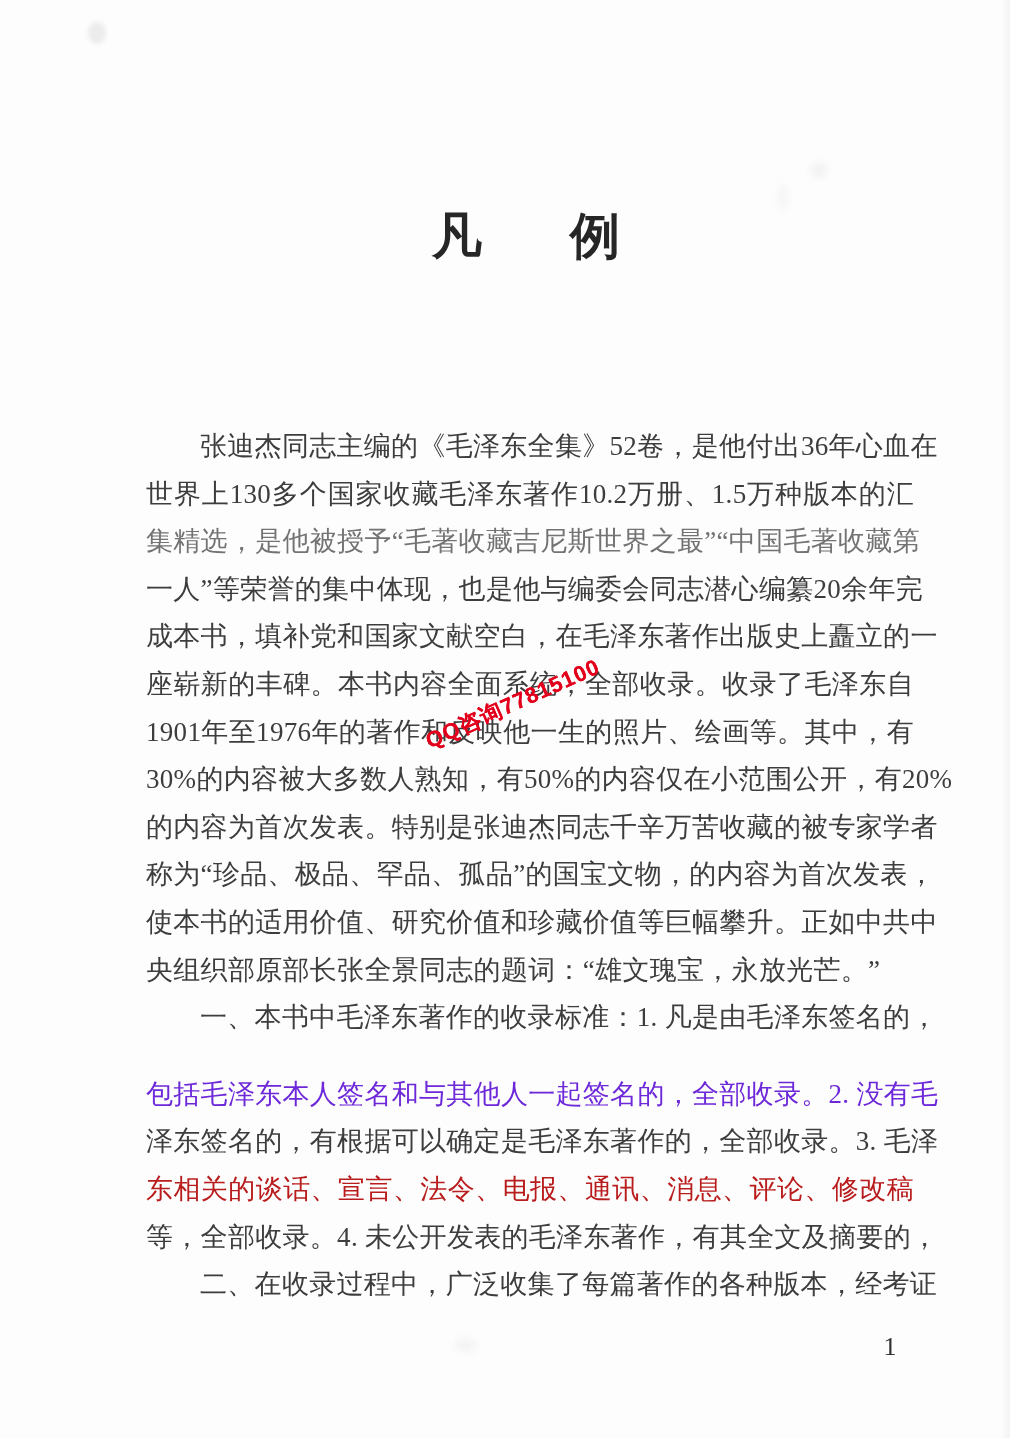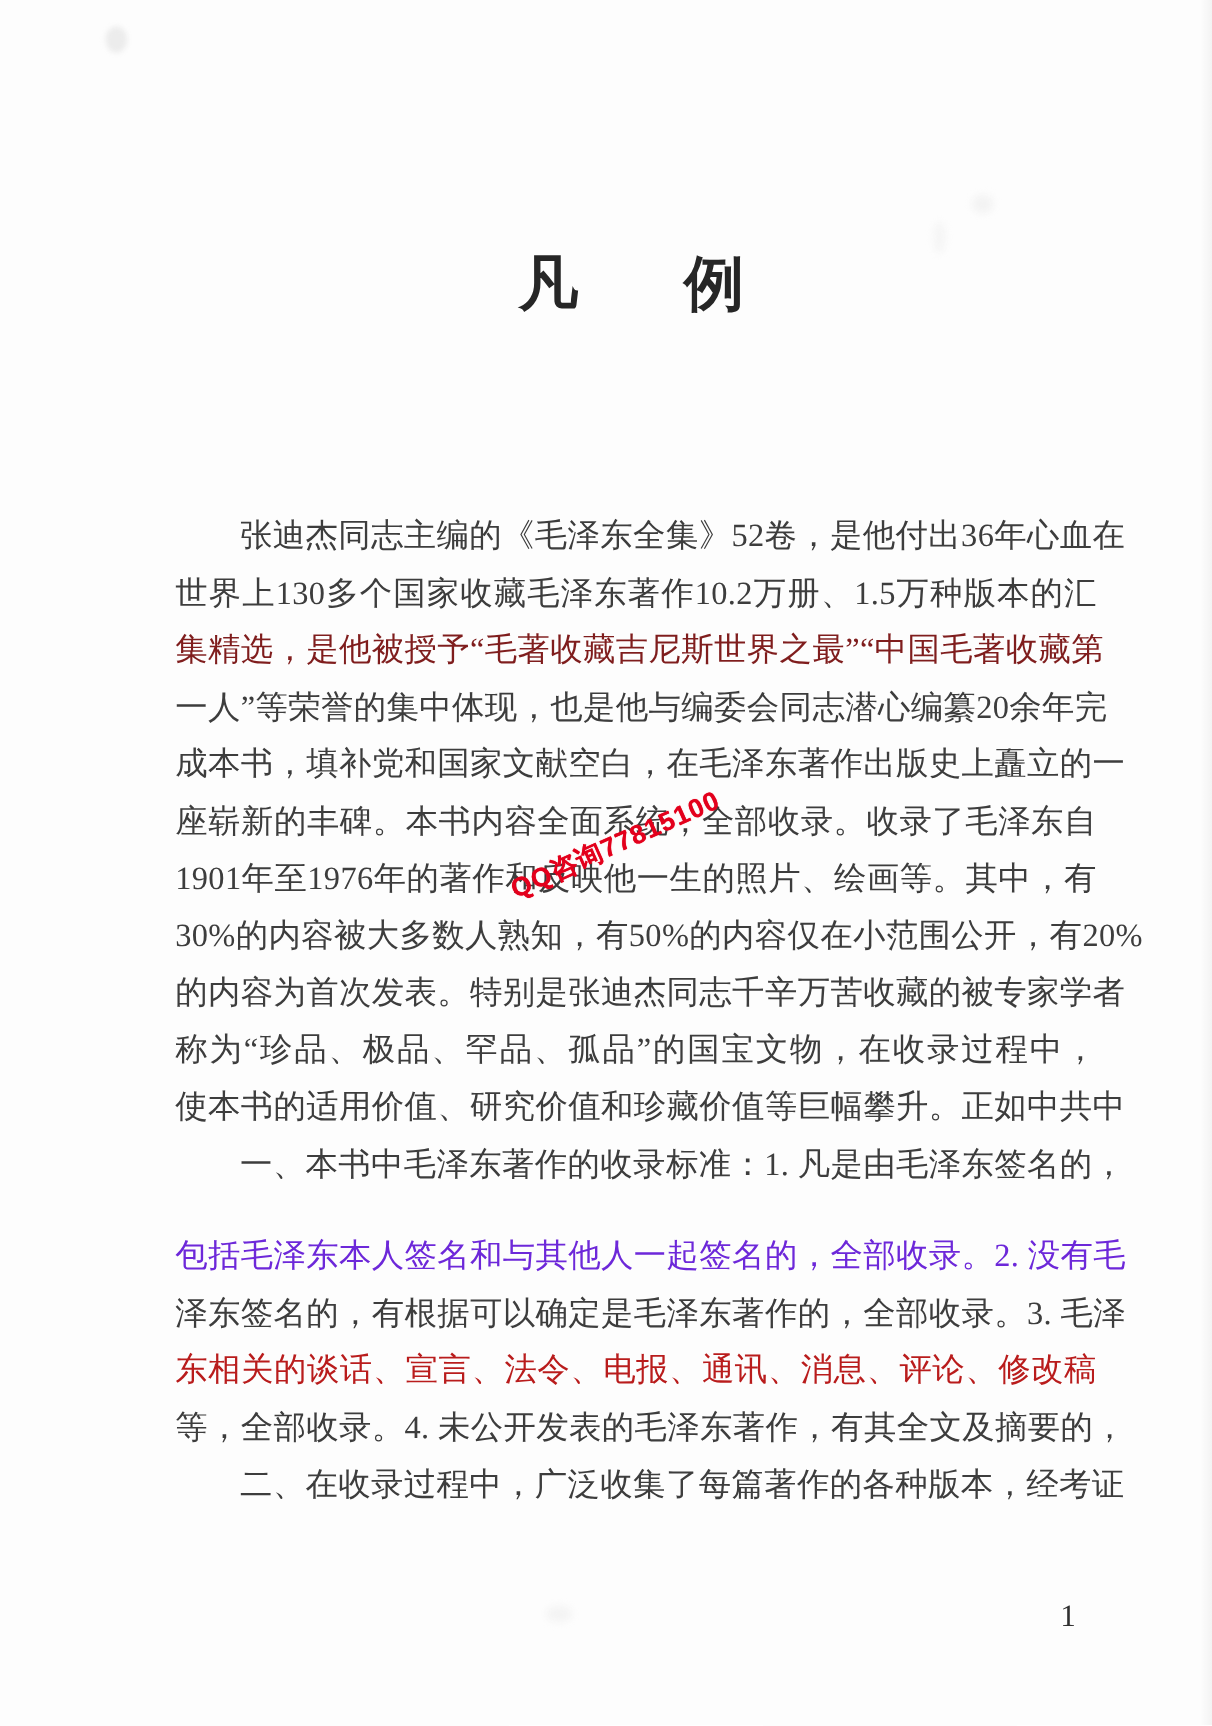--- a/index.html
+++ b/index.html
@@ -103,29 +103,30 @@
 <div class="page">
 
   <h1 class="title">
     <span>凡</span>
     <span>例</span>
   </h1>
 
   <div class="body-text">
     <div class="ln indent" style="color: rgb(61, 61, 61);">张迪杰同志主编的《毛泽东全集》52卷，是他付出36年心血在</div>
     <div class="ln" style="color: rgb(61, 61, 61);">世界上130多个国家收藏毛泽东著作10.2万册、1.5万种版本的汇</div>
-    <div class="ln" style="color: #7f1d1d; font-family: Liberation Serif, serif;">集精选，是他被授予“毛著收藏吉尼斯世界之最”“中国毛著收藏第</div>
+    <div class="ln" style="color: #737373; font-family: Liberation Serif, serif;">集精选，是他被授予“毛著收藏吉尼斯世界之最”“中国毛著收藏第</div>
     <div class="ln" style="color: rgb(61, 61, 61);">一人”等荣誉的集中体现，也是他与编委会同志潜心编纂20余年完</div>
     <div class="ln" style="color: rgb(61, 61, 61);">成本书，填补党和国家文献空白，在毛泽东著作出版史上矗立的一</div>
     <div class="ln" style="color: rgb(61, 61, 61);">座崭新的丰碑。本书内容全面系统，全部收录。收录了毛泽东自</div>
     <div class="ln" style="color: rgb(61, 61, 61);">1901年至1976年的著作和反映他一生的照片、绘画等。其中，有</div>
     <div class="ln" style="color: rgb(61, 61, 61);">30%的内容被大多数人熟知，有50%的内容仅在小范围公开，有20%</div>
     <div class="ln" style="color: rgb(61, 61, 61);">的内容为首次发表。特别是张迪杰同志千辛万苦收藏的被专家学者</div>
-    <div class="ln" style="color: rgb(61, 61, 61);">称为“珍品、极品、罕品、孤品”的国宝文物，在收录过程中，</div>
+    <div class="ln" style="color: rgb(61, 61, 61);">称为“珍品、极品、罕品、孤品”的国宝文物，的内容为首次发表，</div>
     <div class="ln" style="color: rgb(61, 61, 61);">使本书的适用价值、研究价值和珍藏价值等巨幅攀升。正如中共中</div>
+    <div class="ln end" style="color: rgb(61, 61, 61);">央组织部原部长张全景同志的题词：“雄文瑰宝，永放光芒。”</div>
     <div class="ln indent" style="color: rgb(61, 61, 61);">一、本书中毛泽东著作的收录标准：1. 凡是由毛泽东签名的，</div>
     <div class="ln" style="color: #6d28d9; margin-top: 29px;">包括毛泽东本人签名和与其他人一起签名的，全部收录。2. 没有毛</div>
     <div class="ln" style="color: rgb(61, 61, 61);">泽东签名的，有根据可以确定是毛泽东著作的，全部收录。3. 毛泽</div>
     <div class="ln" style="color: #b91c1c;">东相关的谈话、宣言、法令、电报、通讯、消息、评论、修改稿</div>
     <div class="ln" style="color: rgb(61, 61, 61);">等，全部收录。4. 未公开发表的毛泽东著作，有其全文及摘要的，</div>
     <div class="ln indent" style="color: rgb(61, 61, 61);">二、在收录过程中，广泛收集了每篇著作的各种版本，经考证</div>
   </div>
 
   <div class="watermark" style="color: rgb(227, 0, 28);">QQ咨询77815100</div>
 

